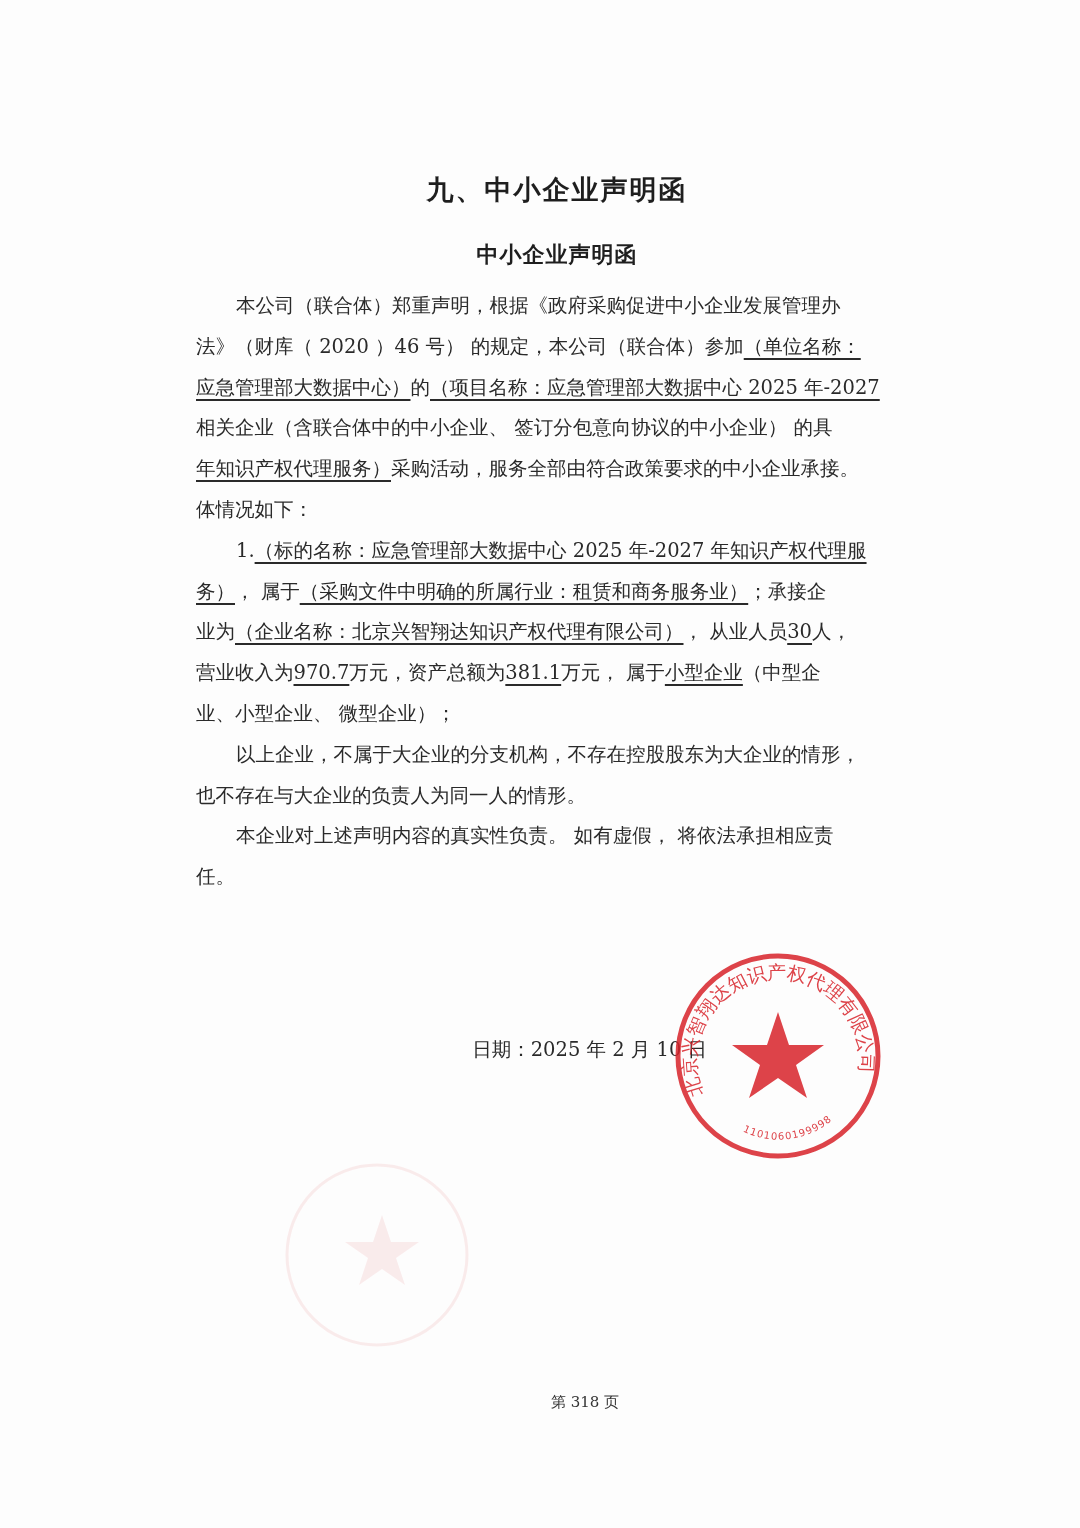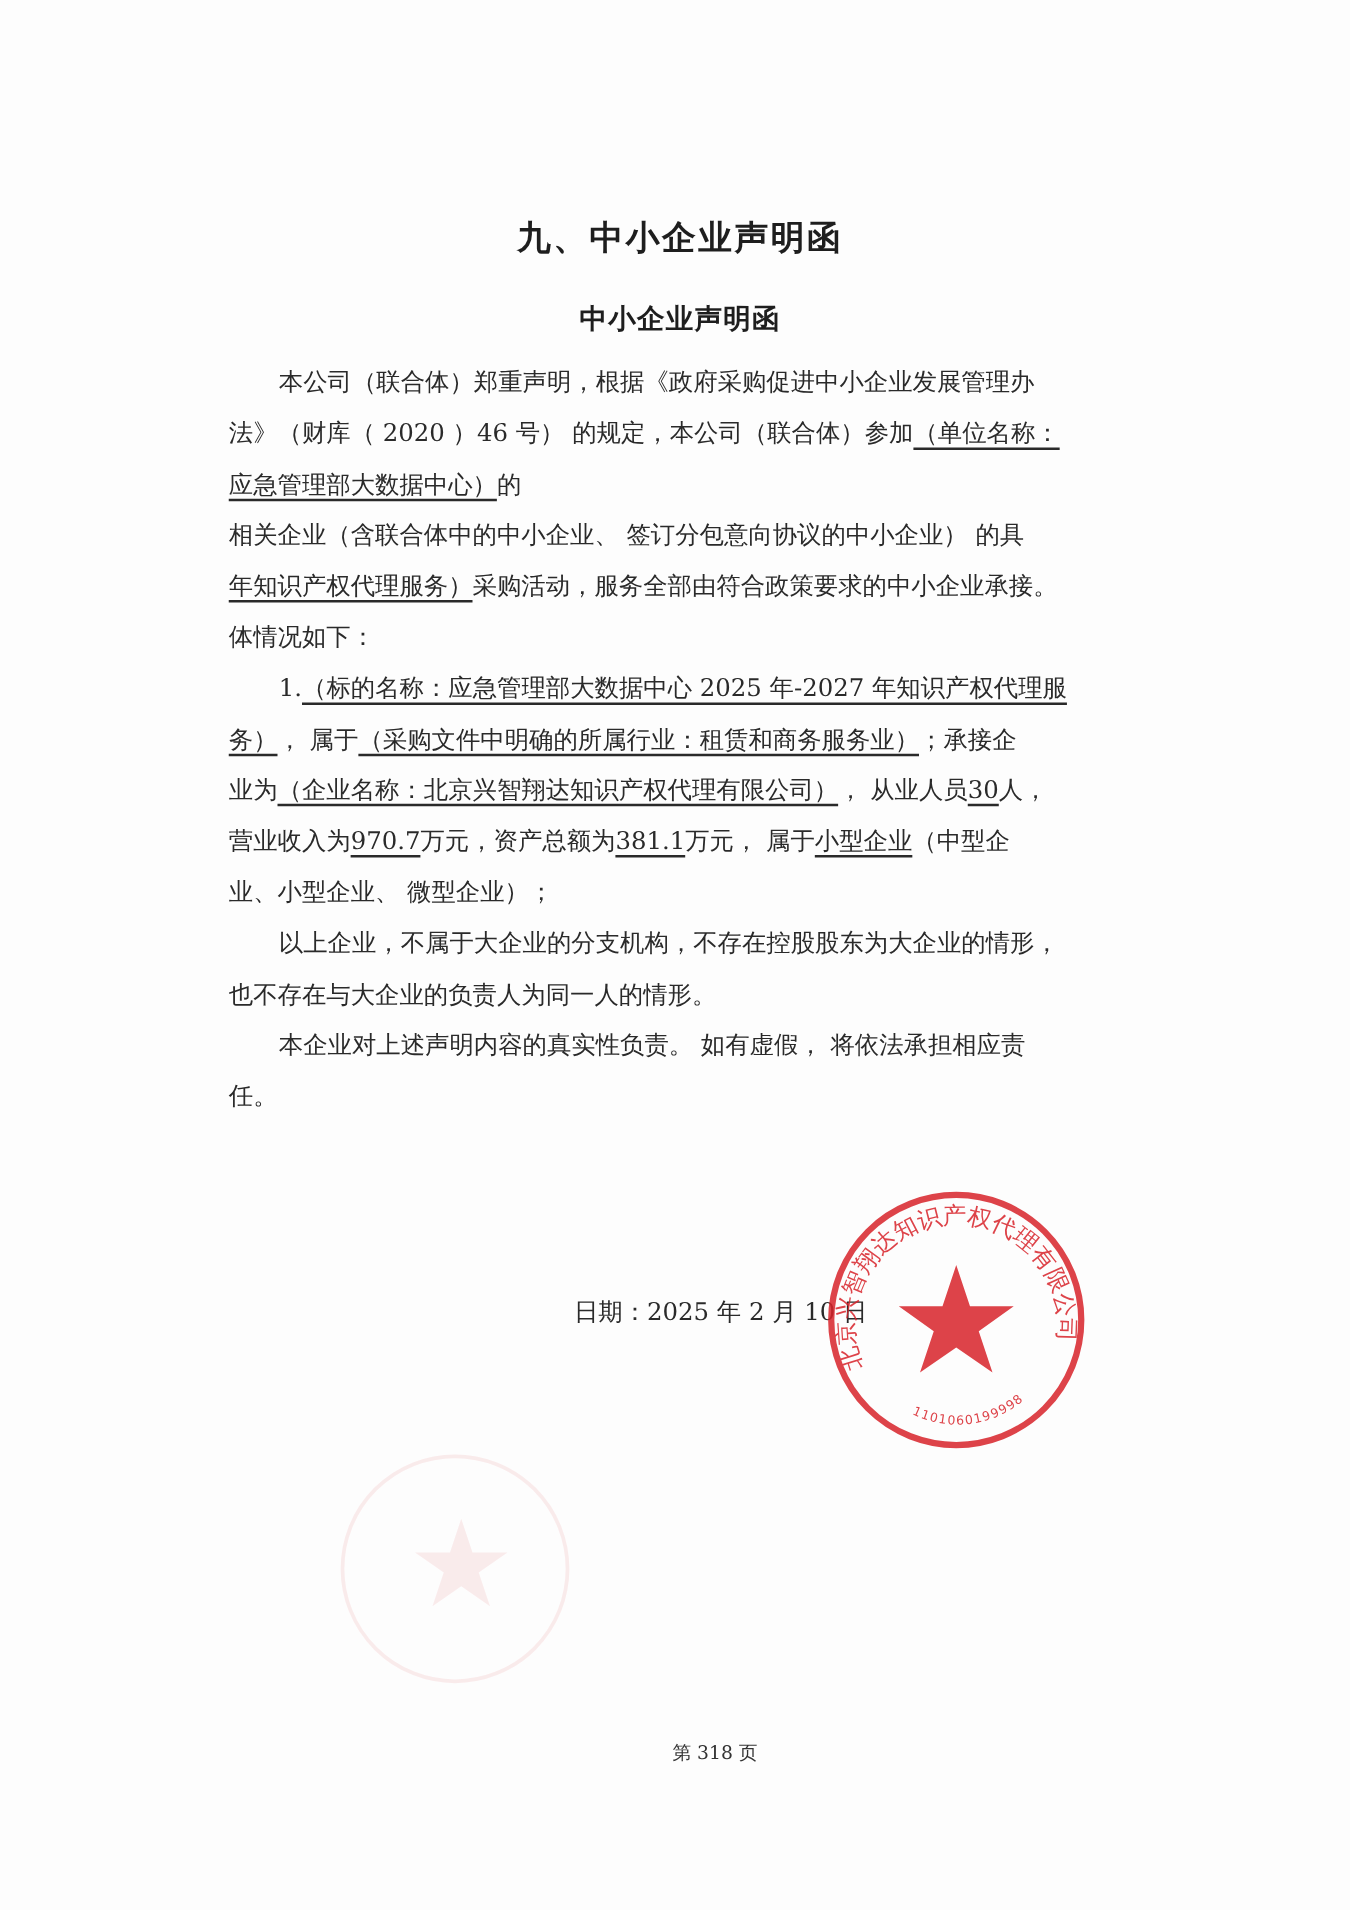--- a/index.html
+++ b/index.html
@@ -2,21 +2,21 @@
 <html><head>
 <meta charset="utf-8">
 <style>
   html, body { margin: 0; padding: 0; }
   body {
     width: 1080px; height: 1528px; background: #fdfdfd;
     position: relative; overflow: hidden;
     font-family: "DejaVu Serif", "Liberation Serif", serif;
     color: #2a2a2a;
   }
-  .page { position: absolute; left: 4px; top: 0; width: 868px; height: 1528px; }
+  .page { position: absolute; left: 17px; top: 0; width: 868px; height: 1528px; }
   .h1 {
     position: absolute; top: 172px; left: 0; width: 1080px; text-align: center;
     font-family: "DejaVu Sans", "Liberation Sans", sans-serif;
     font-weight: bold; font-size: 27px; letter-spacing: 2px; color: #1e1e1e;
   }
   .h2 {
     position: absolute; top: 240px; left: 0; width: 1080px; text-align: center;
     font-family: Liberation Sans, sans-serif;
     font-weight: bold; font-size: 22px; letter-spacing: 1px; color: #1e1e1e;
   }
@@ -53,20 +53,21 @@
     <div class="line indent">
       <span>本公司（联合体）郑重声明，根据《政府采购促进中小企业发展管理办</span>
     </div>
     <div class="line">
       <span>法》（财库（ 2020 ）46 号） 的规定，本公司（联合体）参加</span>
       <span class="u">（单位名称：</span>
     </div>
     <div class="line">
       <span class="u">应急管理部大数据中心）</span>
       <span>的</span>
+      <span class="u">（项目名称：应急管理部大数据中心 2025 年-2027</span>
     </div>
     <div class="line">
       <span>相关企业（含联合体中的中小企业、 签订分包意向协议的中小企业） 的具</span>
     </div>
     <div class="line left">
       <span class="u">年知识产权代理服务）</span>
       <span>采购活动，服务全部由符合政策要求的中小企业承接。</span>
     </div>
     <div class="line left">
       <span>体情况如下：</span>

